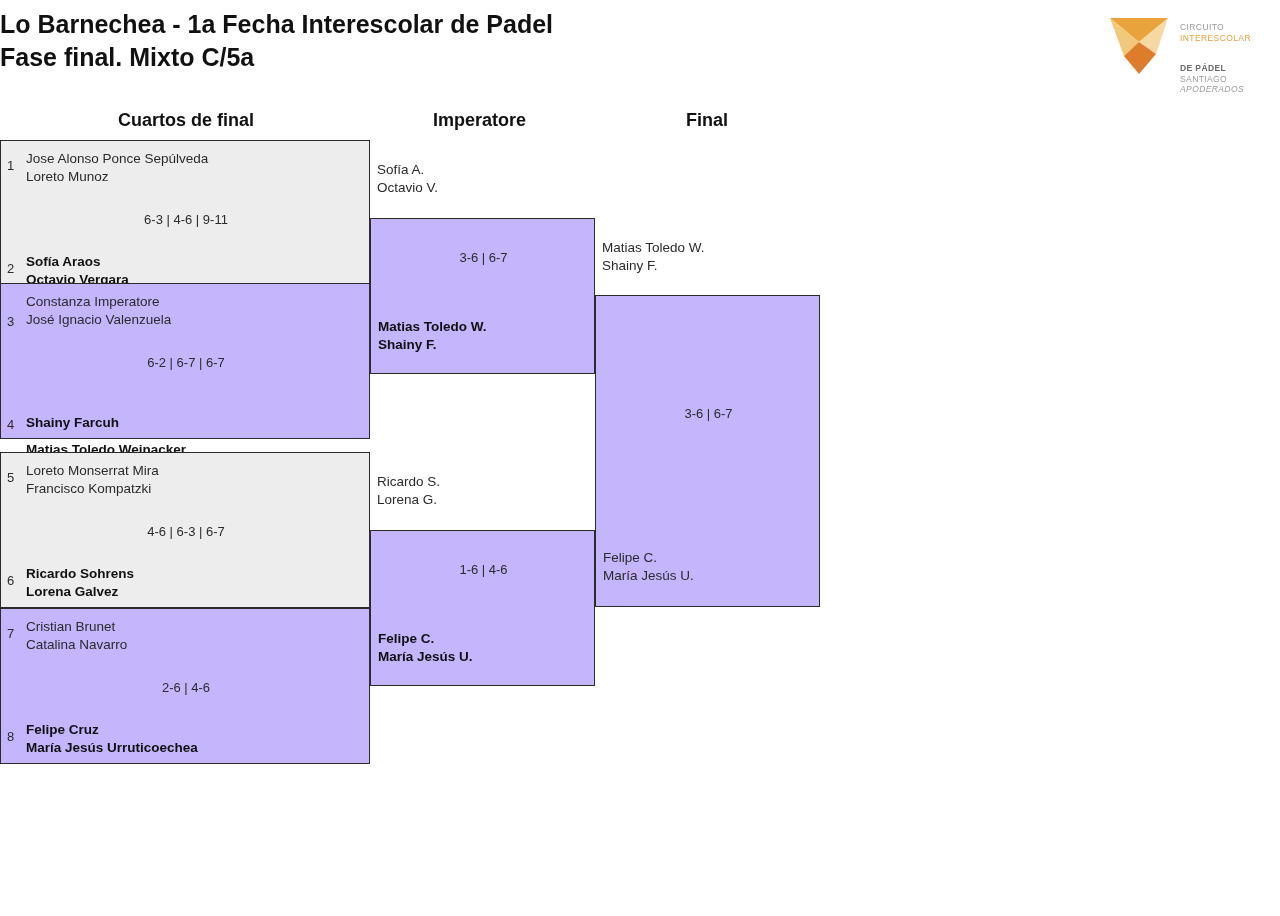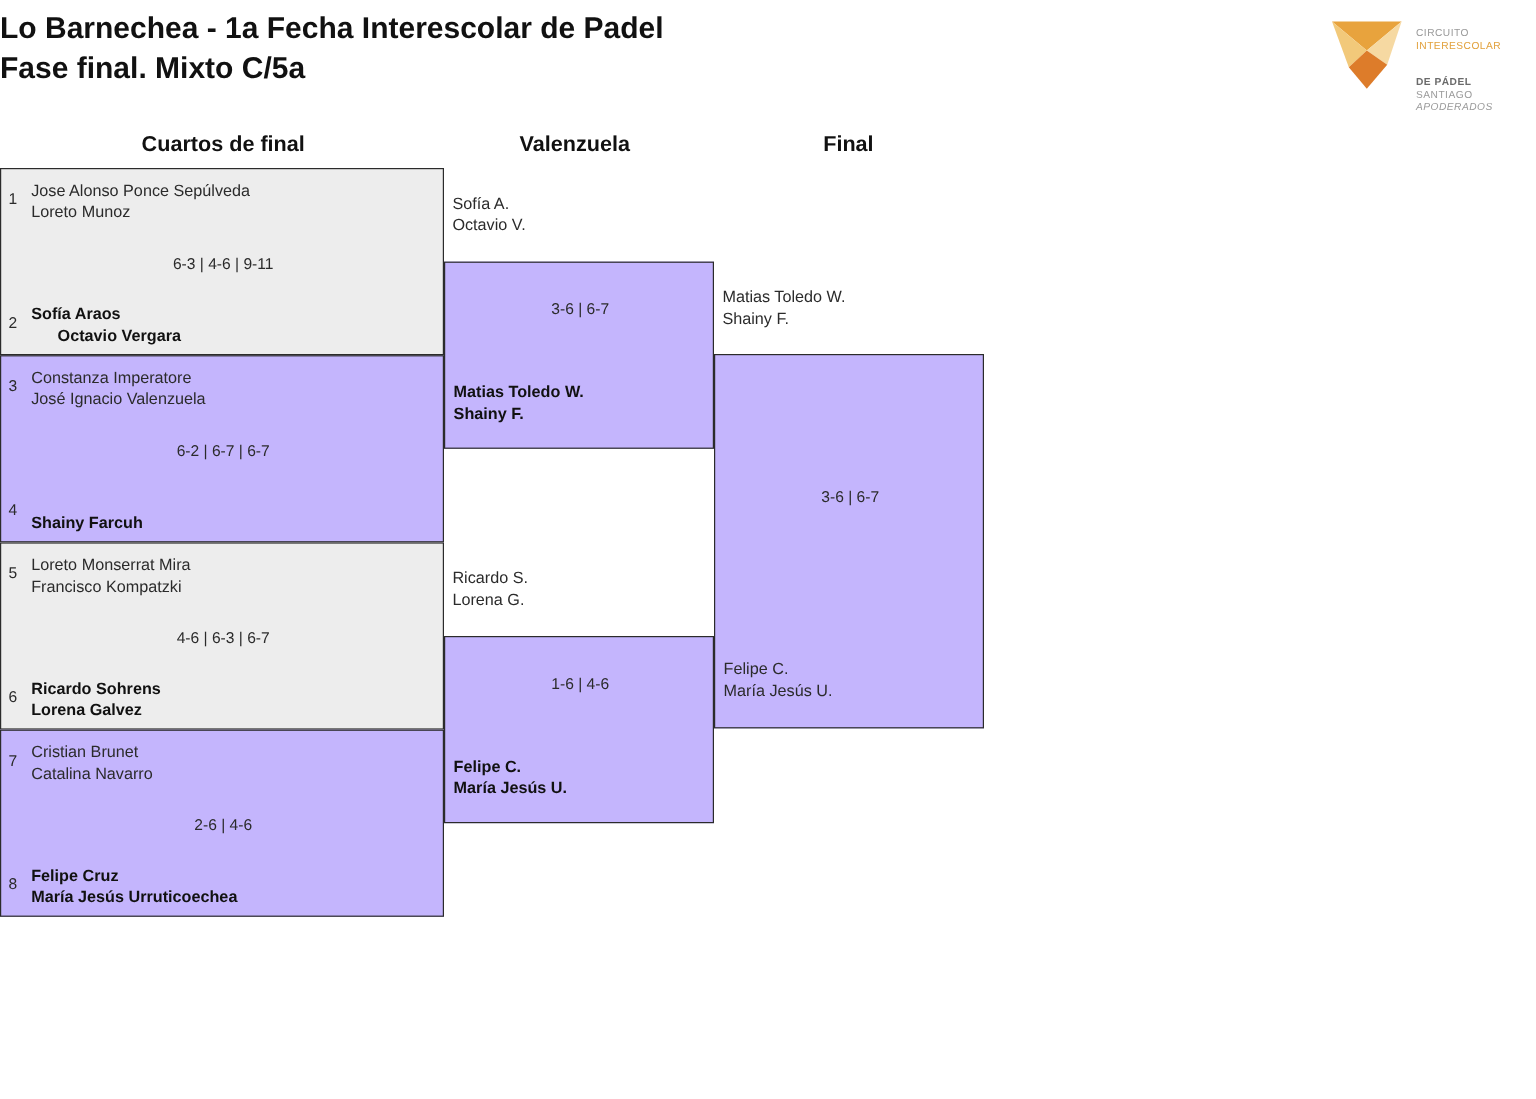--- a/index.html
+++ b/index.html
@@ -150,35 +150,35 @@
       <div class="lt-1">CIRCUITO</div>
       <div class="lt-2">INTERESCOLAR</div>
       <div class="lt-3">DE PÁDEL</div>
       <div class="lt-4">SANTIAGO</div>
       <div class="lt-5">APODERADOS</div>
     </div>
   </div>
 </div>
 
 <div class="round-title" id="round-title-0">Cuartos de final</div>
-<div class="round-title" id="round-title-1">Valenzuela</div>
+<div class="round-title" id="round-title-1">Imperatore</div>
 <div class="round-title" id="round-title-2">Final</div>
 
 <div class="box qf shaded" style="top:140px;">
   <div class="seed" style="top:158px;">1</div>
   <div class="team" style="top:9px;">Jose Alonso Ponce Sepúlveda</div>
   <div class="team" style="top:27px;">Loreto Munoz</div>
   <div class="score" style="top:71px;">6-3 | 4-6 | 9-11</div>
   <div class="team winner" style="top:112px;">Sofía Araos</div>
-  <div class="team winner" style="top:130px;margin-left:22px;">Octavio Vergara</div>
+  <div class="team winner" style="top:130px;">Octavio Vergara</div>
 </div>
 <div class="seed" style="left:7px; top:158px;">1</div>
 <div class="seed" style="left:7px; top:261px;">2</div>
 
-<div class="box qf plain" style="top:296px;">
+<div class="box qf plain" style="top:283px;">
   <div class="team" style="top:9px;">Constanza Imperatore</div>
   <div class="team" style="top:27px;">José Ignacio Valenzuela</div>
   <div class="score" style="top:71px;">6-2 | 6-7 | 6-7</div>
   <div class="team winner" style="top:112px;margin-top:45px;">Matias Toledo Weinacker</div>
   <div class="team winner" style="top:130px;">Shainy Farcuh</div>
 </div>
 <div class="seed" style="left:7px; top:314px;">3</div>
 <div class="seed" style="left:7px; top:417px;">4</div>
 
 <div class="box qf shaded" style="top:452px;">

